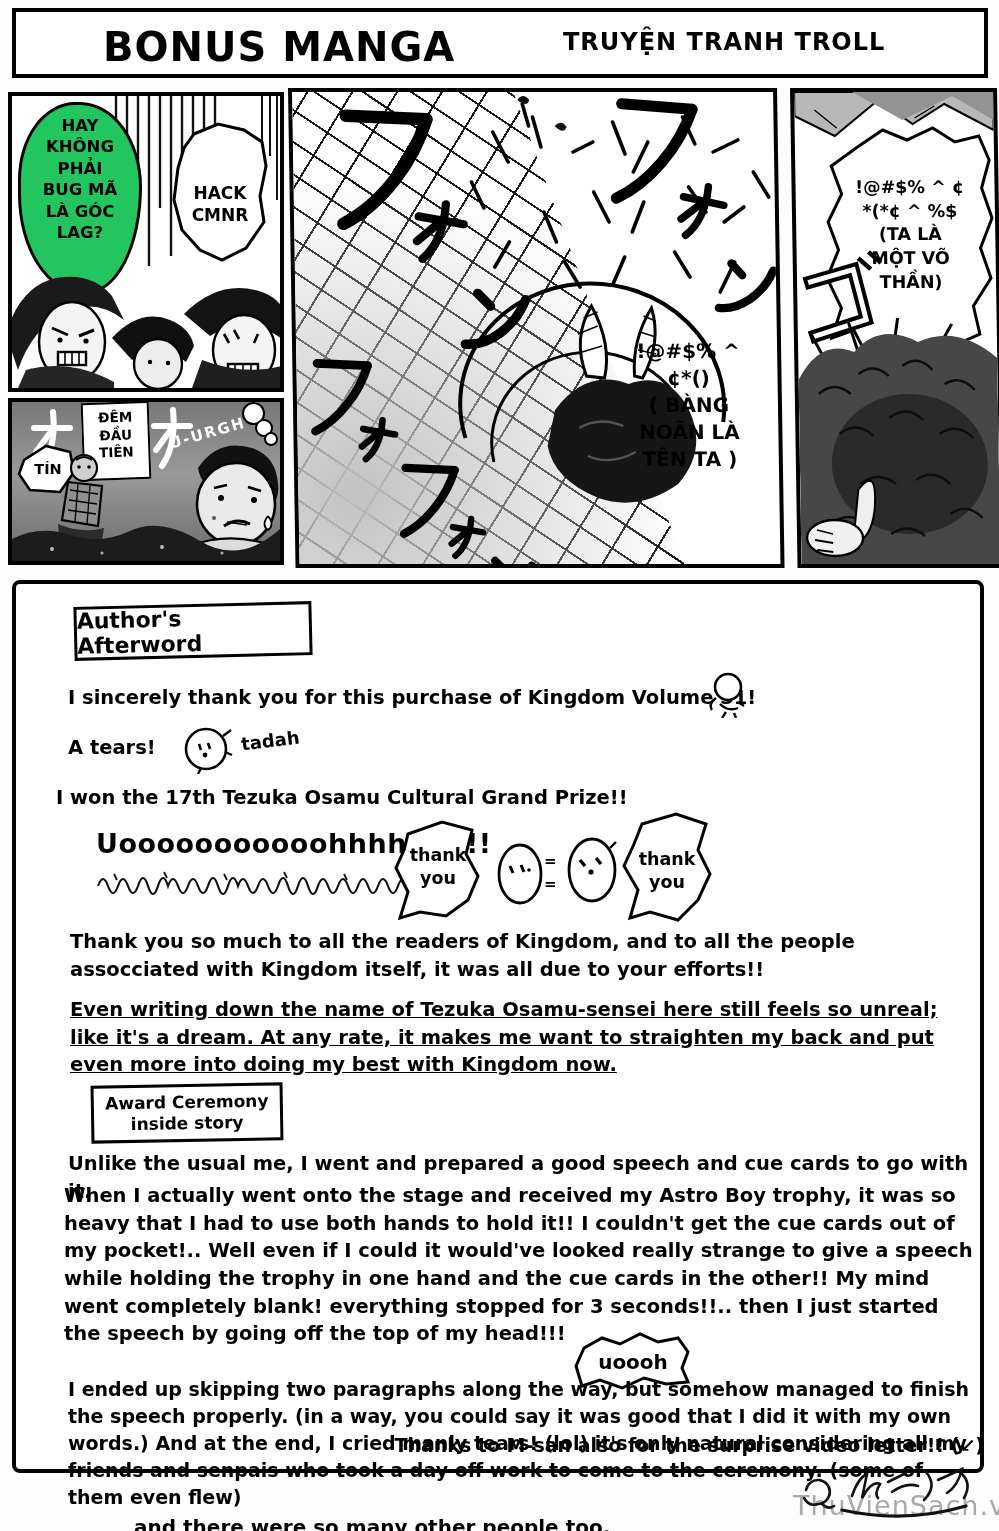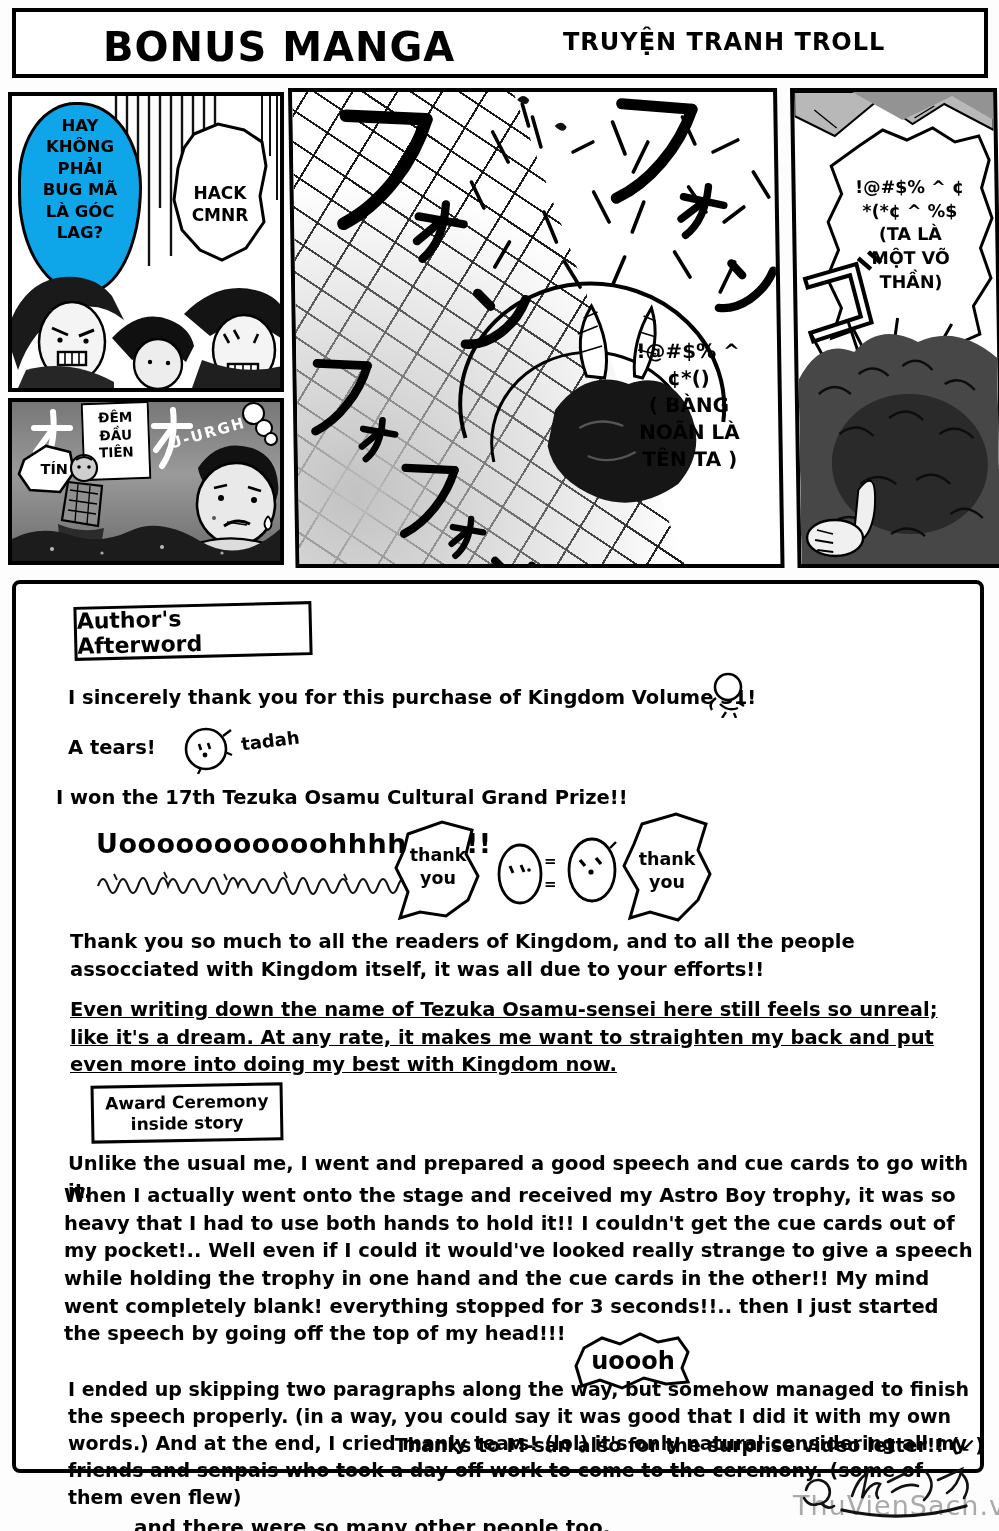--- a/index.html
+++ b/index.html
@@ -11,21 +11,21 @@
   .header-box{left:12px;top:8px;width:968px;height:62px;border:4px solid #000;background:#fff;}
   .title-left{left:103px;top:24px;font-size:40px;font-weight:800;letter-spacing:1px;}
   .title-right{left:563px;top:28px;font-size:24px;font-weight:800;letter-spacing:1px;}
   
   .panel{border:4px solid #000;background:#fff;overflow:hidden;}
   .panel-a{left:8px;top:92px;width:268px;height:292px;}
   .panel-b{left:8px;top:398px;width:268px;height:159px;
            background:linear-gradient(#777 0%,#9a9a9a 45%,#6c6c6c 100%);}
   .panel-c{left:288px;top:88px;width:481px;height:472px;transform:skewX(0.9deg);transform-origin:top left;}
   .panel-d{left:790px;top:88px;width:199px;height:472px;transform:skewX(0.9deg);transform-origin:top left;}
-  .bubble-round{background:#0ea5e9;border:3.5px solid #000;text-align:center;
+  .bubble-round{background:#22c55e;border:3.5px solid #000;text-align:center;
                 border-radius:48% 52% 46% 54% / 42% 46% 58% 54%;}
   .btxt{font-weight:700;text-align:center;line-height:1.3;}
   .brick{left:0;top:0;width:100%;height:100%;
     background:
       radial-gradient(ellipse at 12% 85%, #c2c2c2 0%, rgba(194,194,194,0) 55%),
       repeating-linear-gradient(34deg, rgba(0,0,0,0) 0 25px, #1a1a1a 25px 27px),
       repeating-linear-gradient(-58deg, rgba(0,0,0,0) 0 36px, #1a1a1a 36px 38px),
       #fff;
     clip-path:polygon(0 0,46% 0,80% 100%,0 100%);}
   .speech-c{font-size:20px;font-weight:700;text-align:center;line-height:1.35;}
@@ -133,21 +133,21 @@
       </g>
     </svg>
     <div class="abs" style="left:70px;top:0;width:64px;height:74px;background:#fff;border:2.5px solid #000;transform:rotate(-2deg);">
       <div class="btxt ml" style="margin-top:5px;font-size:13.5px;">ĐÊM
 ĐẦU
 TIÊN</div>
     </div>
     <svg class="abs" style="left:4px;top:40px;" width="62" height="54" viewBox="0 0 62 54">
       <polygon points="8,18 30,4 54,10 58,30 44,50 14,48 3,32" fill="#fff" stroke="#000" stroke-width="2.6"></polygon>
     </svg>
-    <div class="abs btxt" style="left:16px;top:58px;width:40px;font-size:14.5px;text-align:right;">TÍN</div>
+    <div class="abs btxt" style="left:16px;top:58px;width:40px;font-size:14.5px;">TÍN</div>
     <div class="abs" style="left:156px;top:22px;color:#fff;font-size:15px;font-weight:700;letter-spacing:2px;transform:rotate(-16deg);">U-URGH</div>
     <div class="abs" style="left:230px;top:0px;width:19px;height:19px;background:#fff;border:2.4px solid #000;border-radius:50%;"></div>
     <div class="abs" style="left:243px;top:17px;width:14px;height:14px;background:#fff;border:2.2px solid #000;border-radius:50%;"></div>
     <div class="abs" style="left:252px;top:30px;width:10px;height:10px;background:#fff;border:2px solid #000;border-radius:50%;"></div>
     <svg class="abs" style="left:34px;top:46px;" width="72" height="108" viewBox="0 0 72 108">
       <circle cx="38" cy="20" r="13" fill="#cfcfcf" stroke="#000" stroke-width="2.2"></circle>
       <path d="M30,12 q8,-6 16,0" stroke="#000" stroke-width="2" fill="none"></path>
       <circle cx="33" cy="19" r="1.8"></circle>
         <circle cx="43" cy="19" r="1.8"></circle>
       <path d="M22,34 L56,38 L52,78 L16,72 Z" fill="#8f8f8f" stroke="#000" stroke-width="2.2"></path>
@@ -415,21 +415,21 @@
     <div class="abs aw" style="left:52px;top:566px;width:910px;">Unlike the usual me, I went and prepared a good speech and cue cards to go with it.</div>
 
     <div class="abs" style="left:48px;top:598px;width:916px;">
       <div class="aw">When I actually went onto the stage and received my Astro Boy trophy, it was so heavy that I had to use both hands to hold it!! I couldn't get the cue cards out of my pocket!.. Well even if I could it would've looked really strange to give a speech while holding the trophy in one hand and the cue cards in the other!! My mind went completely blank! everything stopped for 3 seconds!!.. then I just started the speech by going off the top of my head!!!</div>
     </div>
 
     <div class="abs" style="left:558px;top:748px;width:118px;height:60px;">
       <svg width="118" height="60" viewBox="0 0 118 60" style="position:absolute;left:0;top:0;">
         <polygon points="10,16 28,6 46,12 66,2 84,10 104,6 114,20 108,36 114,50 92,52 70,46 48,56 26,48 8,54 2,34" fill="#fff" stroke="#000" stroke-width="3"></polygon>
       </svg>
-      <div class="spiky-txt" style="font-size:24px;">uoooh</div>
+      <div class="spiky-txt" style="font-size:20px;">uoooh</div>
     </div>
 
     <div class="abs aw" style="left:52px;top:792px;width:912px;font-size:19px;">I ended up skipping two paragraphs along the way, but somehow managed to finish the speech properly. (in a way, you could say it was good that I did it with my own words.) And at the end, I cried manly tears! (lol) it's only natural considering all my friends and senpais who took a day off work to come to the ceremony. (some of them even flew)</div>
     <div class="abs aw" style="left:68px;top:848px;width:900px;font-size:19px;text-align:right;">Thanks to M-san also for the surprise video letter!!  (↙)</div>
   </div>
 
   <div class="abs footnote" style="left:134px;top:1515px;">and there were so many other people too.</div>
 
   <div class="abs watermark" style="left:793px;top:1490px;">ThuVienSach.vn</div>
   <svg class="abs" style="left:786px;top:1460px;" width="208" height="62" viewBox="0 0 208 62">

